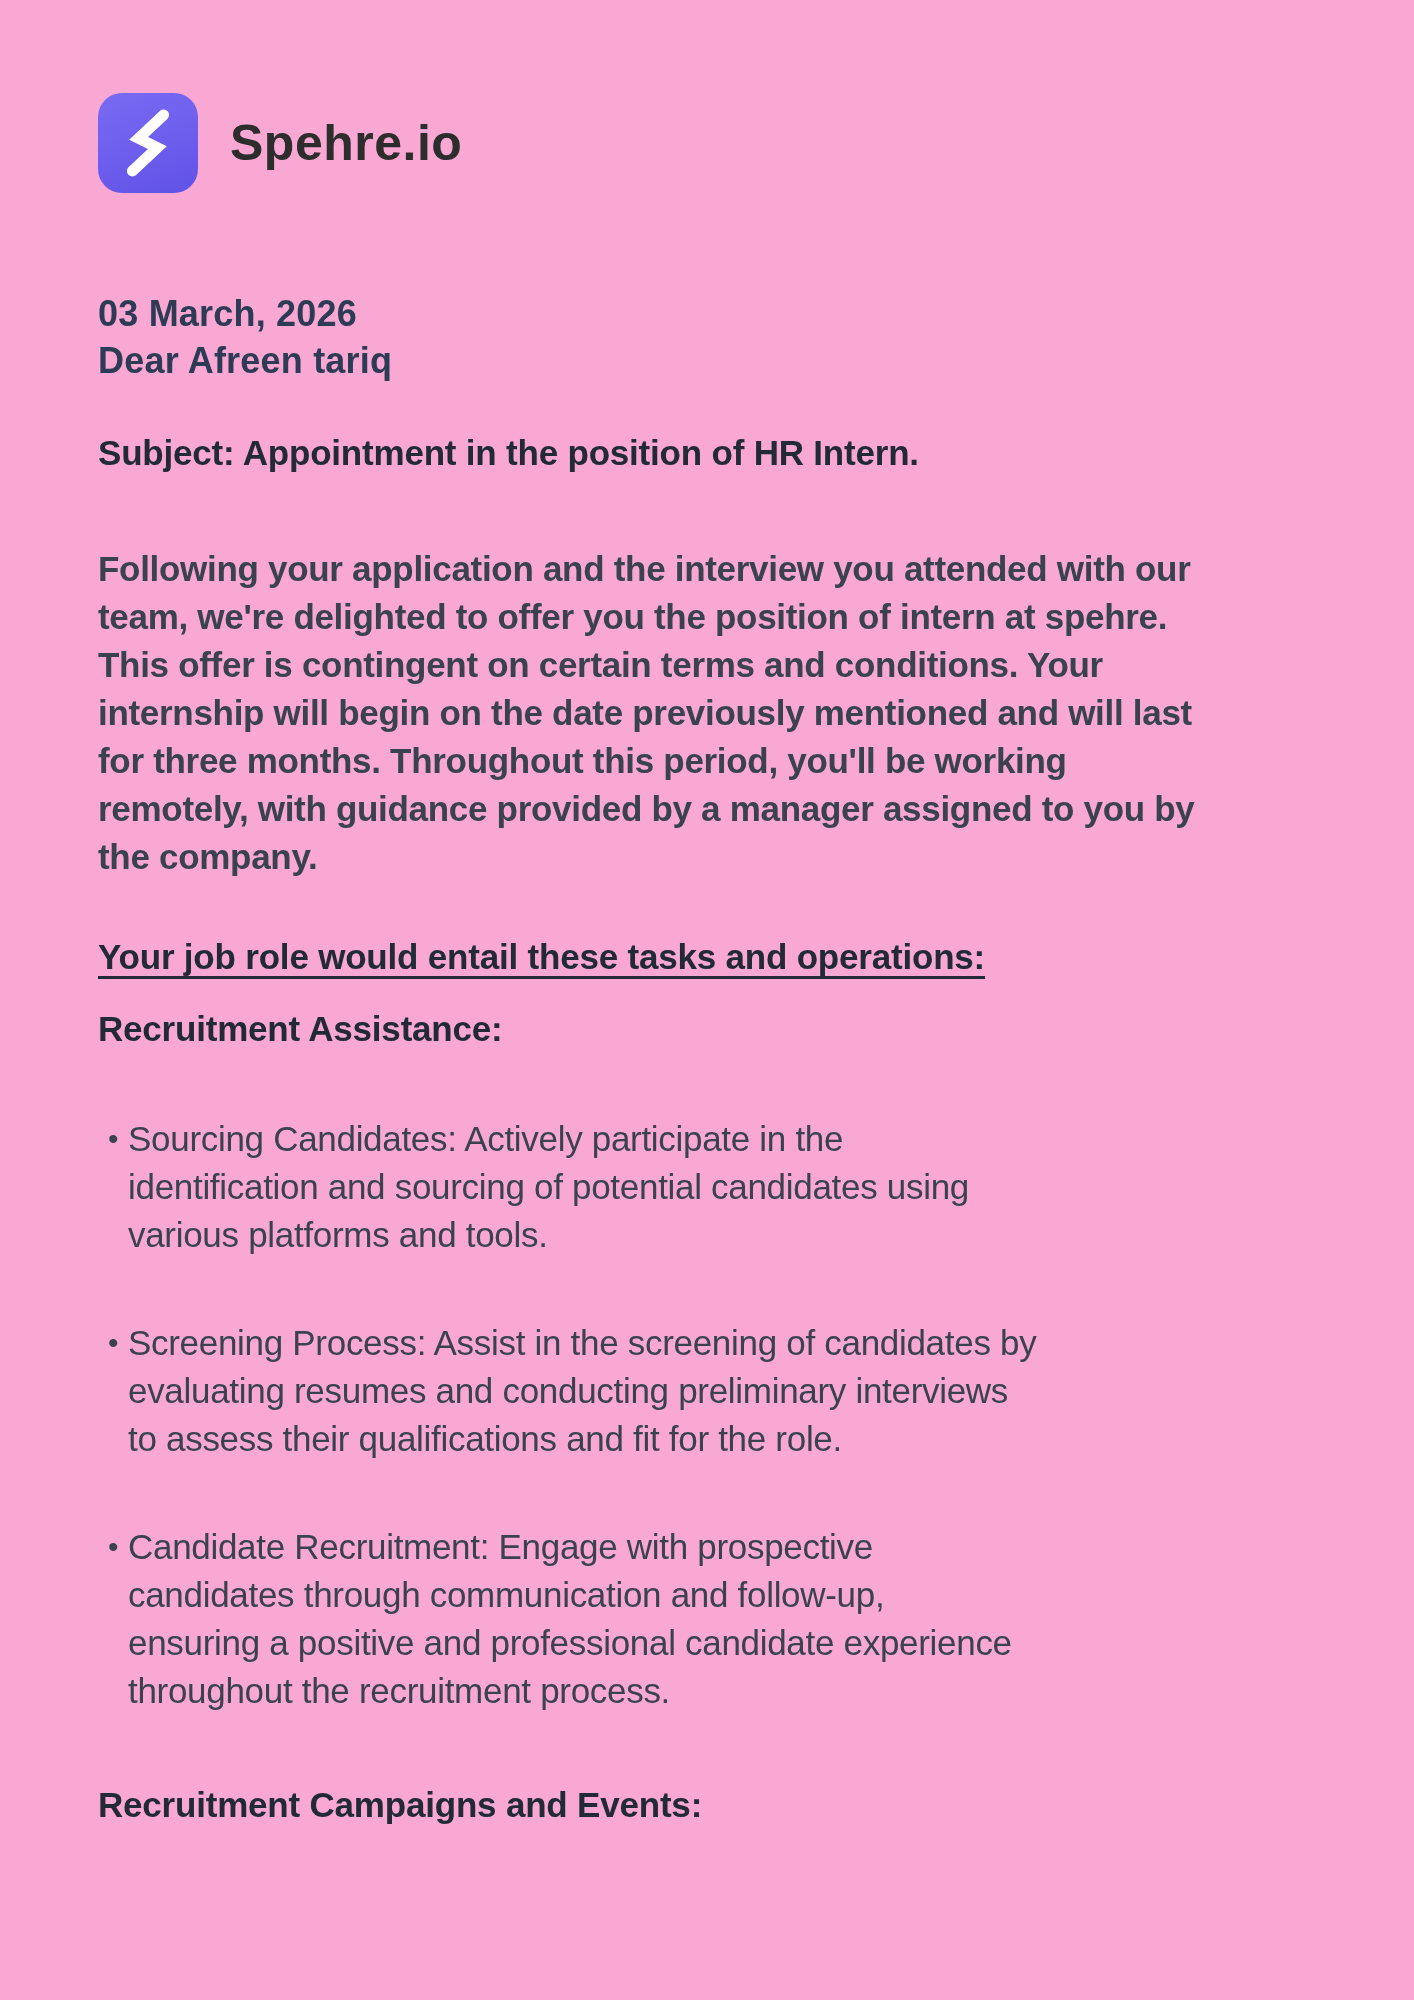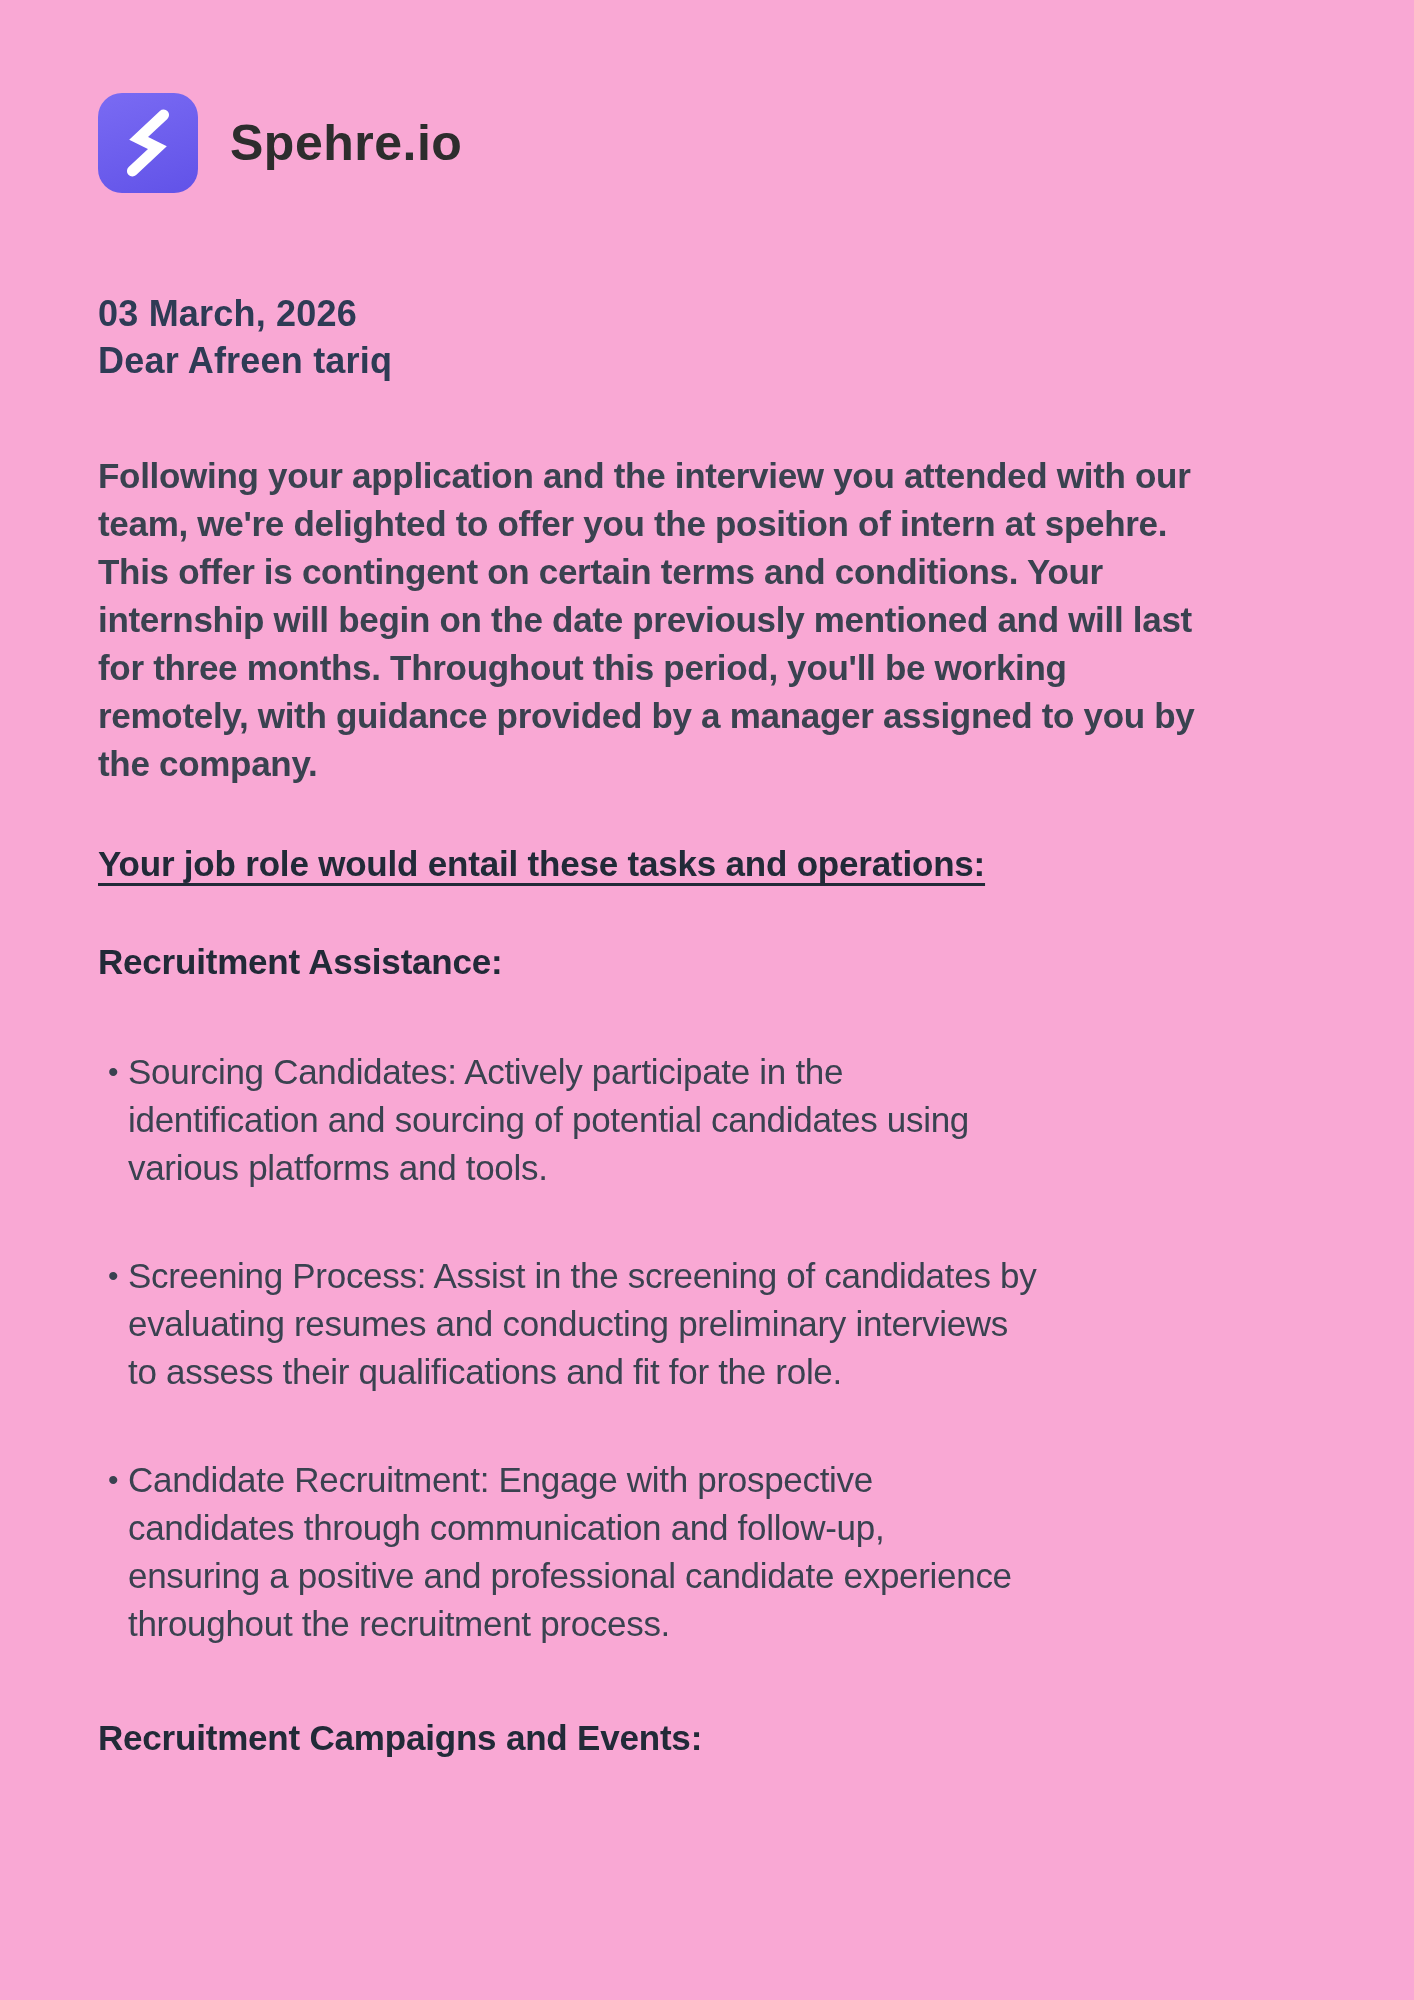--- a/index.html
+++ b/index.html
@@ -102,21 +102,21 @@
 
   
   .subheading {
     font-size: 35px;
     font-weight: 700;
     line-height: 48px;
     color: var(--heading, #222a38);
     letter-spacing: -0.2px;
   }
   .subheading.first {
-    margin-top: 50px;
+    margin-top: 24px;
   }
   .subheading.last {
     margin-top: 66px;
   }
 
   
   .task-bullet-list {
     list-style: none;
     margin: 62px 0 0 0;
     padding: 0;
@@ -158,20 +158,21 @@
       </svg>
     </div>
     <div class="company-name">Spehre.io</div>
   </div>
 
   <div class="date-block">
     <div class="date-line">03 March, 2026</div>
     <div class="greeting-line">Dear Afreen tariq</div>
   </div>
 
+  <div class="subject-line">Subject: Appointment in the position of HR Intern.</div>
 
   <div class="intro-paragraph">Following your application and the interview you attended with our
 team, we're delighted to offer you the position of intern at spehre.
 This offer is contingent on certain terms and conditions. Your
 internship will begin on the date previously mentioned and will last
 for three months. Throughout this period, you'll be working
 remotely, with guidance provided by a manager assigned to you by
 the company.</div>
 
   <div class="tasks-heading">Your job role would entail these tasks and operations:</div>

